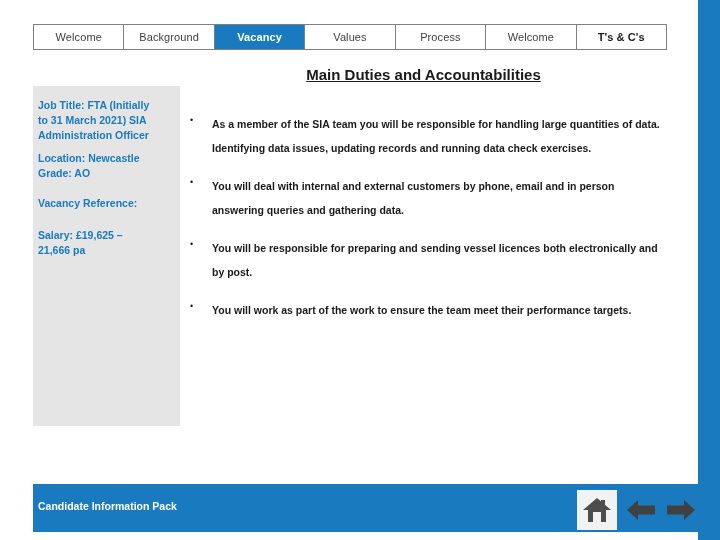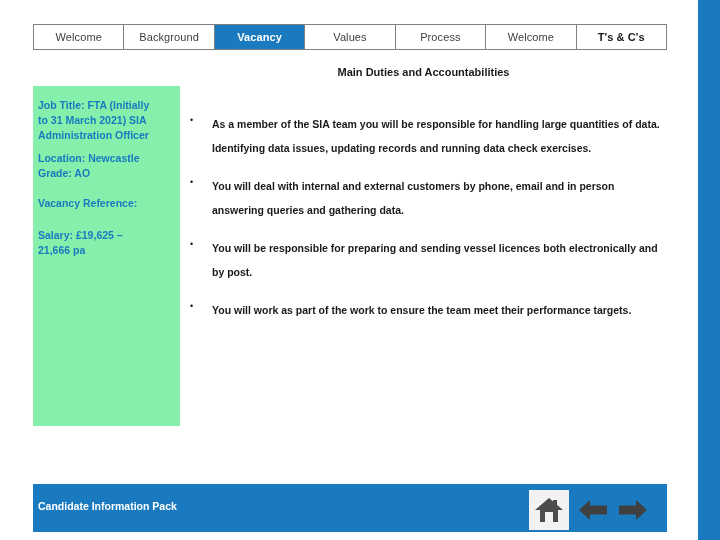--- a/index.html
+++ b/index.html
@@ -60,30 +60,31 @@
   .tab.bold {
     font-weight: bold;
     color: #1a1a1a;
   }
   
   .section-title {
     position: absolute;
     left: 180px; top: 66px;
     width: 487px;
     text-align: center;
-    font-size: 11px;
-    font-weight: bold;
-    color: #1a1a1a;
+    font-size: 15px;
+    font-weight: bold;
+    color: #1a1a1a;
+    text-decoration: underline;
   }
   
   .left-panel {
     position: absolute;
     left: 33px; top: 86px;
     width: 147px; height: 340px;
-    background: #86efac;
+    background: #e5e5e5;
     padding: 0;
   }
   .left-panel .block {
     position: absolute;
     left: 5px;
     width: 140px;
     font-size: 10.5px;
     font-weight: bold;
     color: #1a7abf;
     line-height: 15px;
@@ -125,20 +126,21 @@
   }
   .row2 { margin-top: 8px; }
   .row3 { margin-top: 11px; }
   .row4 { margin-top: 11px; }
   
   .footer {
     position: absolute;
     left: 33px; top: 484px;
     width: 634px; height: 48px;
     background: #1a7abf;
+    padding-left: 48px;
   }
   .footer-text {
     position: absolute;
     left: 5px; top: 16px;
     font-size: 10.5px;
     font-weight: bold;
     color: #ffffff;
   }
   .footer-icons {
     position: absolute;

